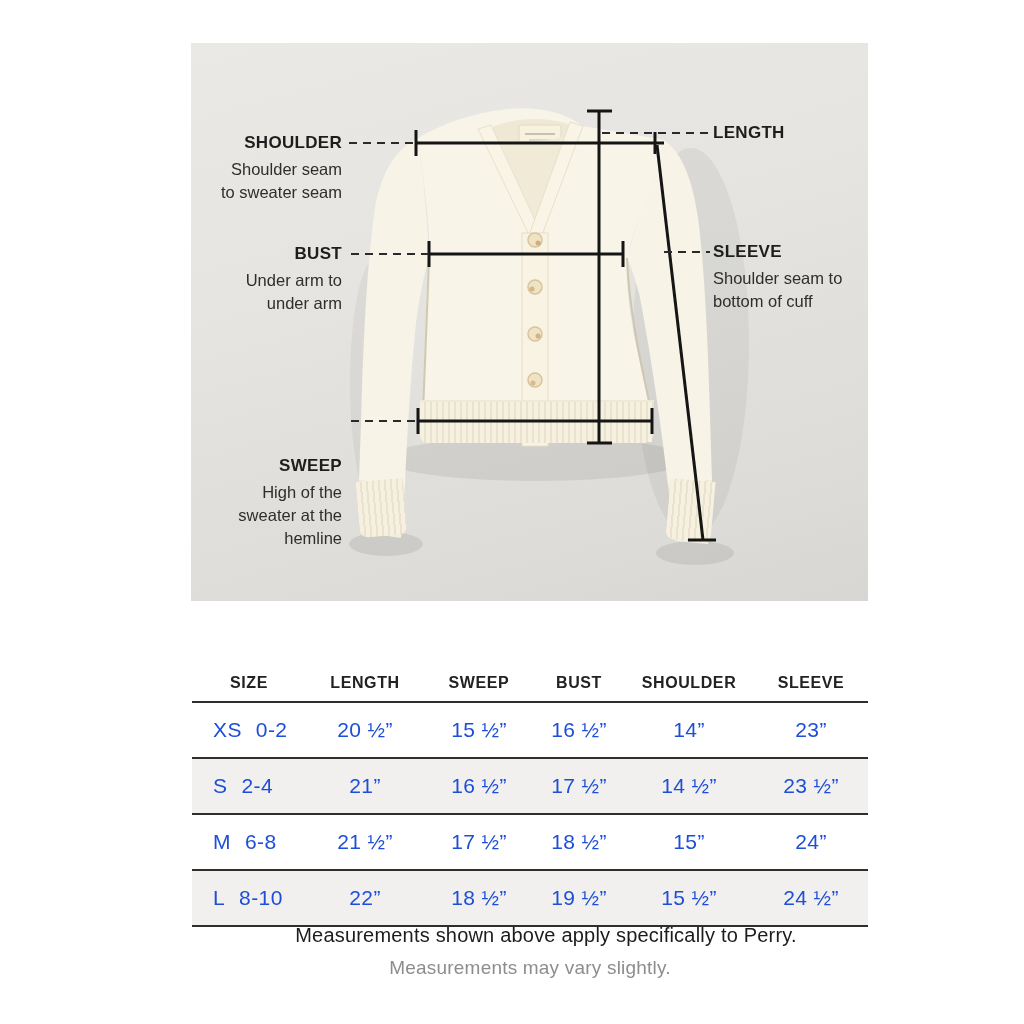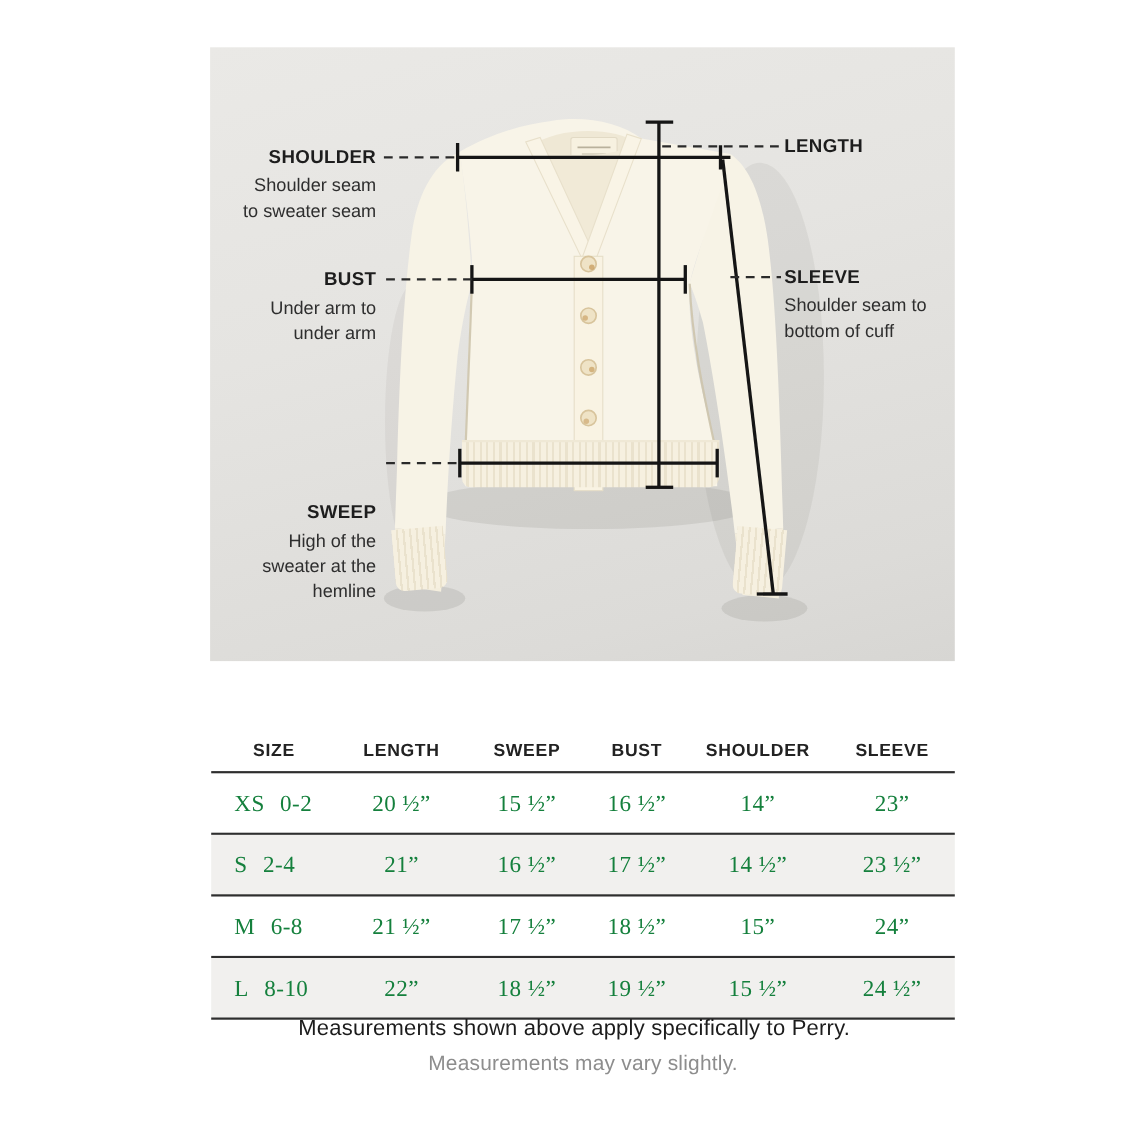--- a/index.html
+++ b/index.html
@@ -22,28 +22,28 @@
   .anno{position:absolute;z-index:4;}
   .anno-left{left:0;width:151px;text-align:right;}
   .anno-right{left:522px;width:160px;text-align:left;}
   .anno .term{font-size:17px;font-weight:700;letter-spacing:.3px;color:#1d1d1d;line-height:22px;}
   .anno .desc{font-size:16.5px;font-weight:400;color:#2e2e2e;line-height:23px;margin-top:4px;}
 
   
   .size-table{position:absolute;left:176px;top:664px;width:676px;}
   .trow{display:flex;align-items:center;border-bottom:2px solid #2e2e2e;}
   .thead{height:37px;font-size:16px;font-weight:600;letter-spacing:.6px;color:#222;}
-  .tdata{height:54px;font-size:21px;letter-spacing:.4px;color:#15803d;font-family:Liberation Serif, serif;}
+  .tdata{height:54px;font-size:21px;letter-spacing:.4px;color:#1d4ed8;}
   .talt{background:#f1f0ee;}
   .c0{width:114px;} .c1{width:118px;} .c2{width:110px;} .c3{width:90px;} .c4{width:130px;} .c5{width:114px;}
   .cell{text-align:center;box-sizing:border-box;}
   .size-cell{display:flex;justify-content:flex-start;gap:14px;padding-left:21px;text-align:left;}
 
   
-  .footnote1{position:absolute;left:168px;top:924px;width:676px;text-align:center;
+  .footnote1{position:absolute;left:192px;top:924px;width:676px;text-align:center;
              font-size:20px;color:#1c1c1c;letter-spacing:.2px;}
   .footnote2{position:absolute;left:176px;top:957px;width:676px;text-align:center;
              font-size:19px;color:#8d8d8d;letter-spacing:.2px;}
 </style>
 </head>
 <body>
 
 <div class="page">
 
   <div class="photo">

